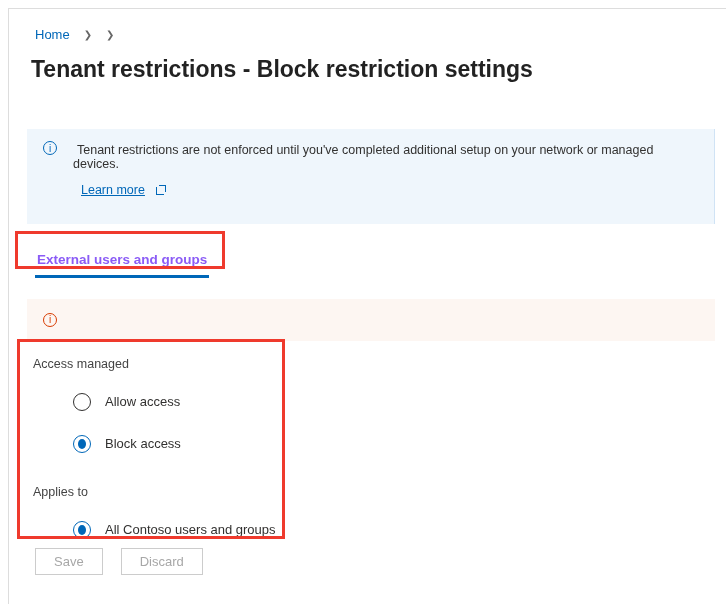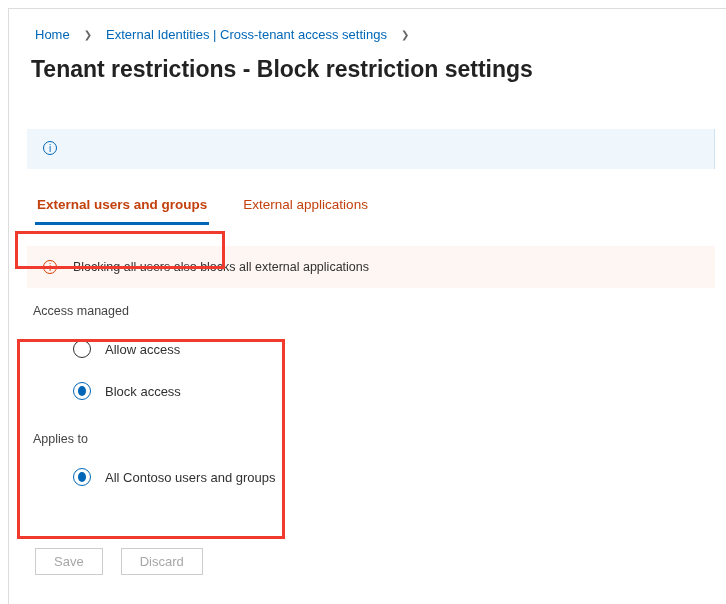--- a/index.html
+++ b/index.html
@@ -53,21 +53,21 @@
     .info-box a { color: #0067b8; text-decoration: underline; display: inline-flex; align-items: center; gap: 3px; line-height: 1.8;}
     .tabs {
       display: flex;
       gap: 24px;
       padding: 0 18px;
       margin-top: 18px;
     }
     .tab {
       padding: 6px 2px 8px;
       font-size: 13.5px;
-      color: #c2410c;
+      color: #8b5cf6;
       cursor: pointer;
     }
     .tab.active {
       font-weight: 600;
       border-bottom: 3px solid #0067b8;
       margin-bottom: -1px;
     }
     .tab-highlight {
       position: absolute;
       border: 3px solid #ef3a2d;
@@ -149,40 +149,44 @@
       position:absolute; right:0; top:0;
       width:6px; height:6px; border:1px solid #0067b8; border-bottom:none; border-left:none;
     }
   </style>
 </head>
 <body>
 
 <div class="breadcrumb">
   <a>Home</a>
   <span class="chev">❯</span>
-  <a>External Identities | Cross-tenant access settings</a>
   <span class="chev">❯</span>
 </div>
 
 <h1>Tenant restrictions - Block restriction settings</h1>
 
 <div class="info-box">
   <span class="icon-circle">i</span>
+  <div>
+    <span>Tenant restrictions are not enforced until you've completed additional setup on your network or managed devices.</span><br>
+    <a href="#">
+      <span>Learn more</span>
+      <span class="ext-link-icon"></span>
+    </a>
+  </div>
 </div>
 
 <div class="tabs">
   <div class="tab active">External users and groups</div>
-  <div class="tab">External applications</div>
 </div>
 
 <div class="tab-highlight" style="left:2px; top:218px; width:210px; height:38px;"></div>
 
 <div class="warn-box">
   <span class="icon-circle">i</span>
-  <span>Blocking all users also blocks all external applications</span>
 </div>
 
 <div class="section-label">Access managed</div>
 <div class="radio-row">
   <span class="radio-outer"></span>
   <span>Allow access</span>
 </div>
 <div class="radio-row selected">
   <span class="radio-outer">
       <span class="radio-inner"></span>

